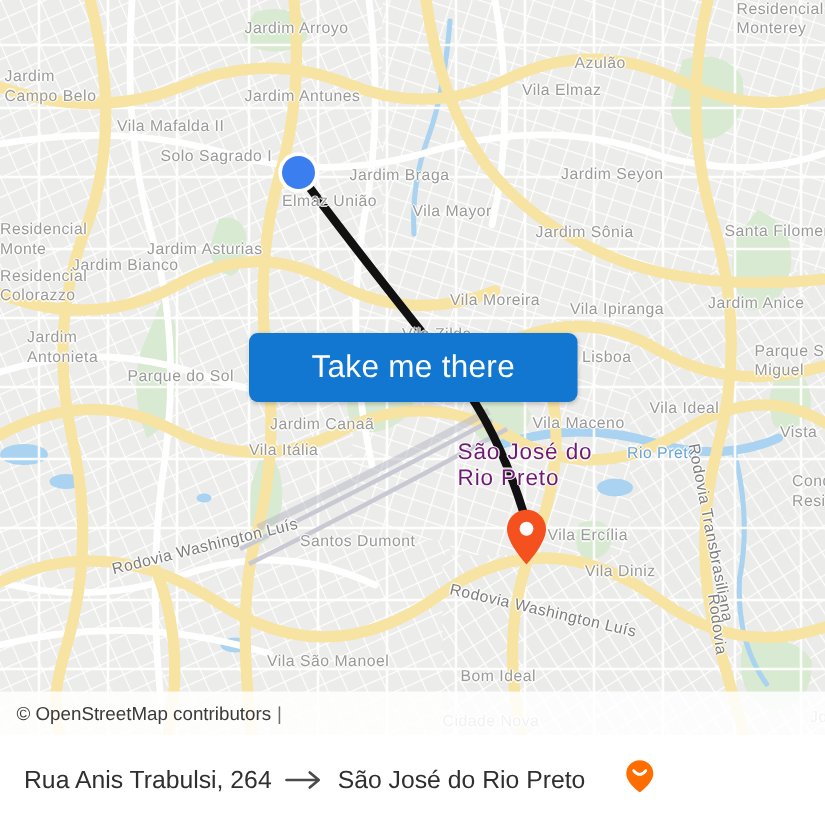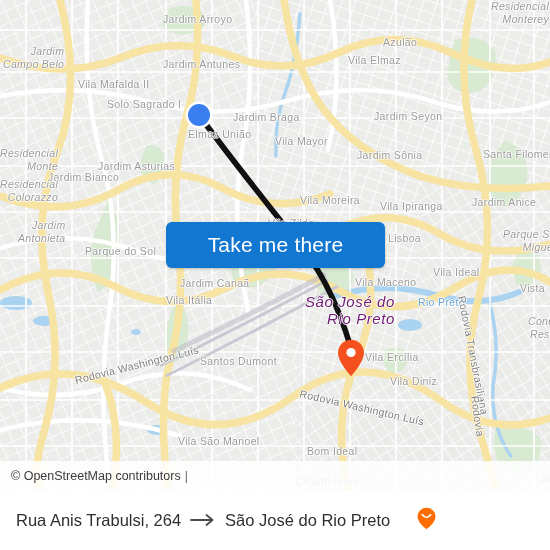--- a/index.html
+++ b/index.html
@@ -41,21 +41,21 @@
     color: #9a9a9a;
     font-family: "Liberation Sans", sans-serif;
     font-size: 10.5px;
     letter-spacing: 0.35px;
     white-space: nowrap;
     text-shadow:
       1px 0 0 rgba(255,255,255,.85), -1px 0 0 rgba(255,255,255,.85),
       0 1px 0 rgba(255,255,255,.85), 0 -1px 0 rgba(255,255,255,.85);
     pointer-events: none;
   }
-  .map-label.two-line { white-space: pre; line-height: 12.5px; text-align: right; font-style: italic; }
+  .map-label.two-line { white-space: pre; line-height: 12.5px; text-align: left; }
   .map-label.city {
     color: #701a75;
     font-size: 15px;
     letter-spacing: 0.6px;
     line-height: 17px;
   }
   .map-label.water {
     color: #6aa4d6;
     font-size: 10.5px;
   }

